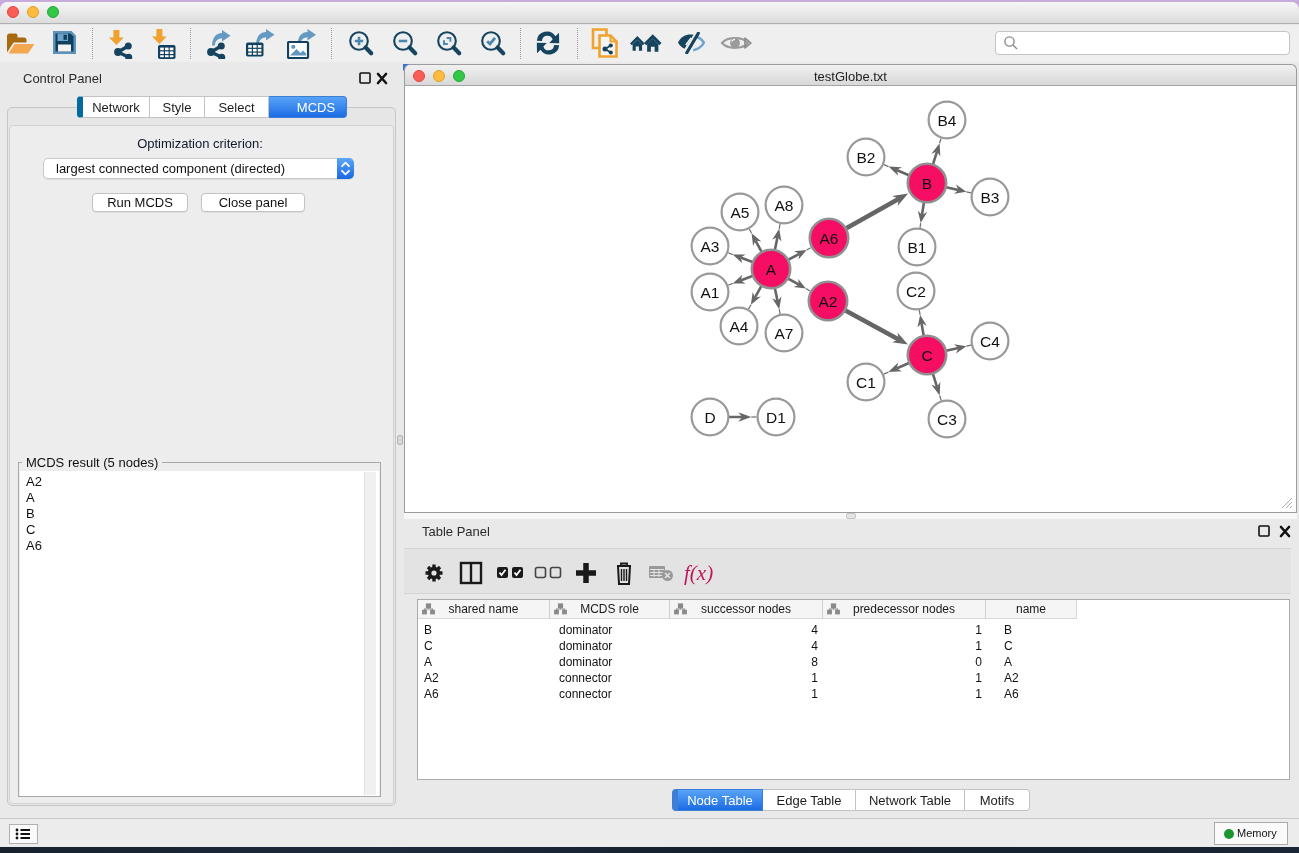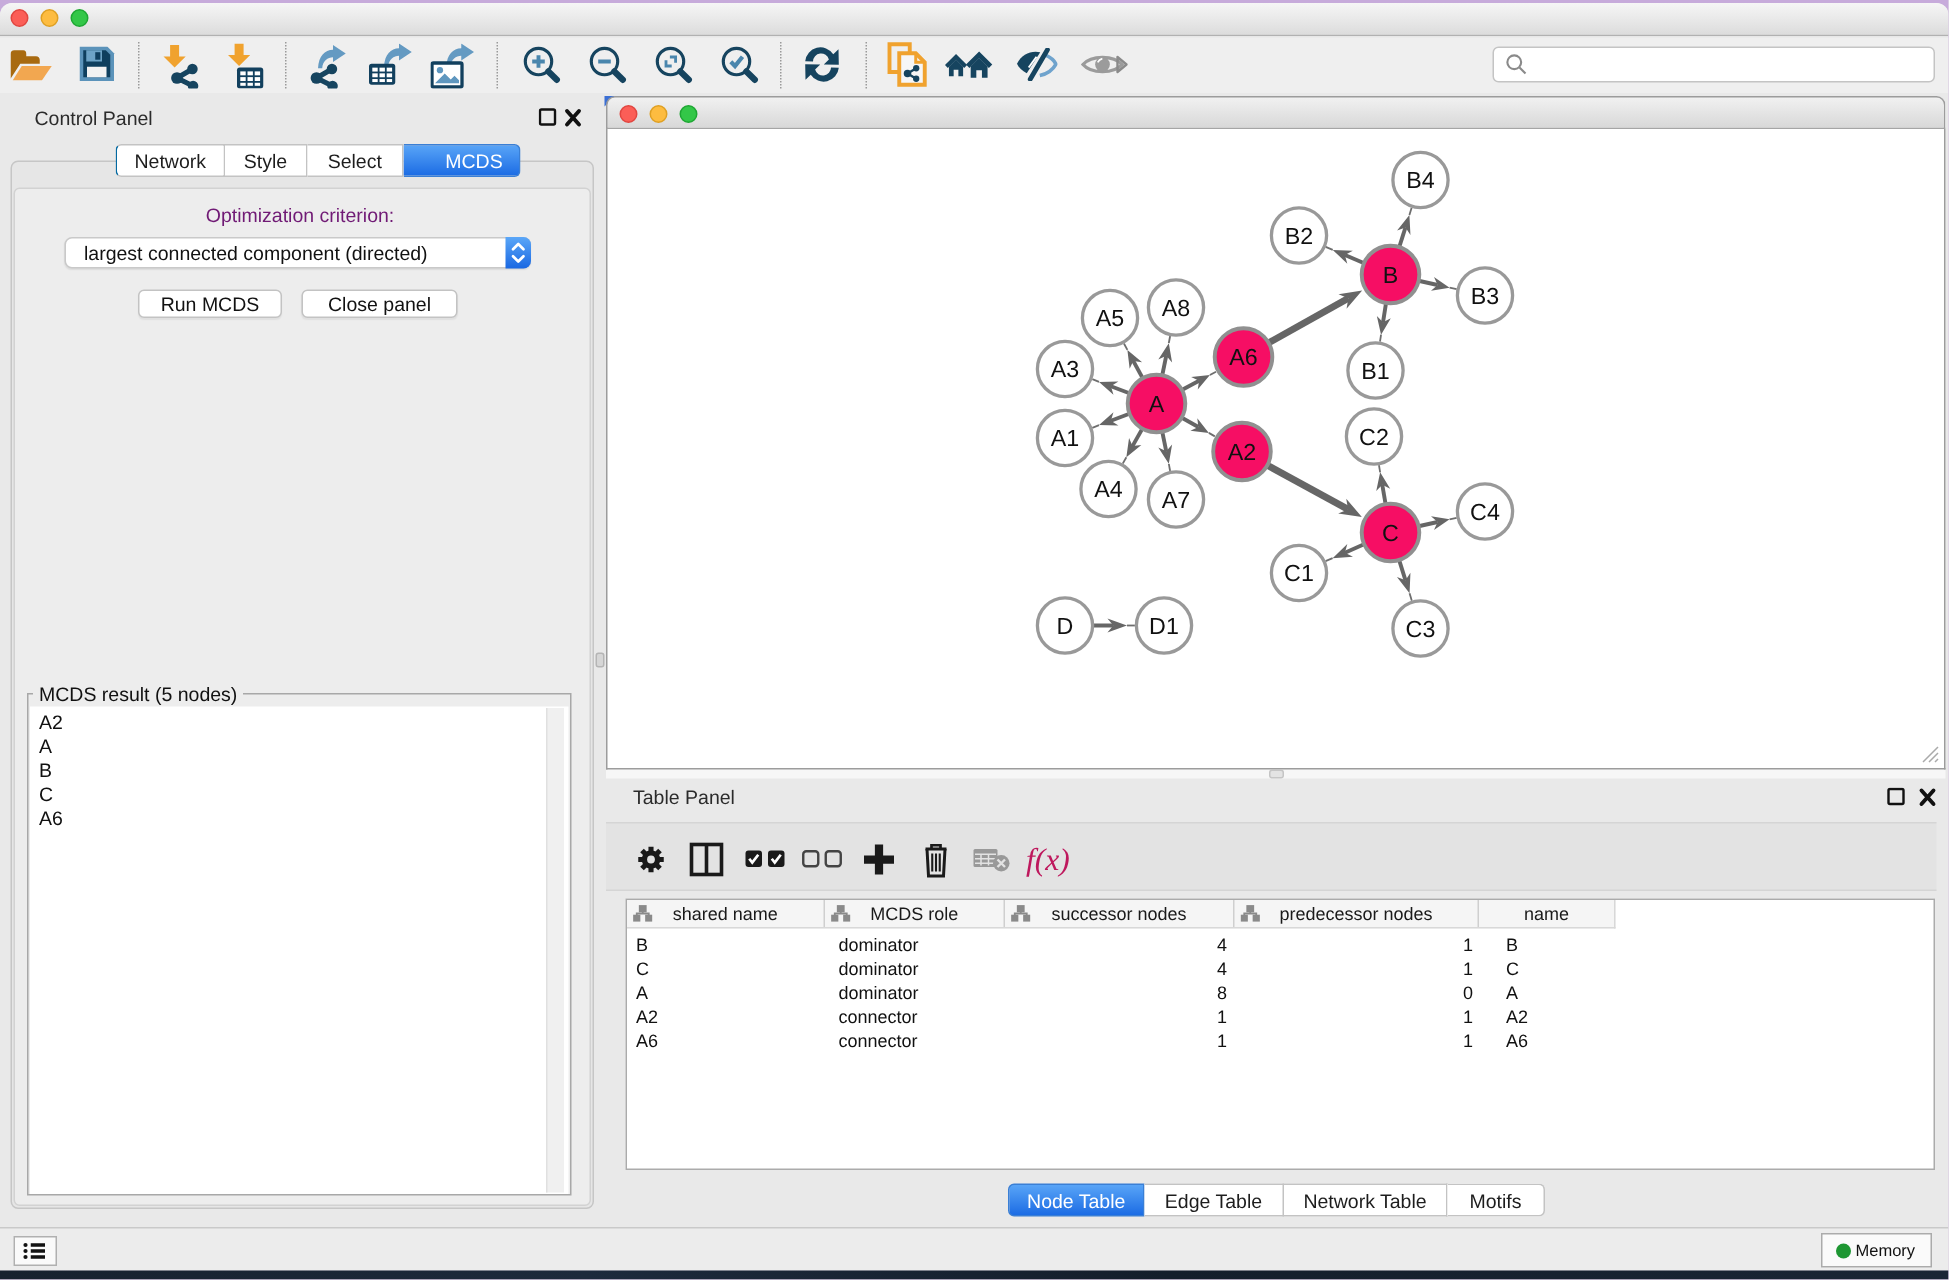--- a/index.html
+++ b/index.html
@@ -12,24 +12,24 @@
 #title { width:100%; text-align:center; top:4px; font-size:13px; color:#404040; }
 #toolbar { left:0; top:25px; width:1299px; height:37px; background:#efefef; }
 .tsep { top:3px; width:0; height:31px; border-left:1px dotted #9a9a9a; }
 #dock { left:0; top:62px; width:1299px; height:785px; background:#e9e9e9; }
 #botstrip { left:0; top:847px; width:1299px; height:6px; background:linear-gradient(90deg,#17212e,#1d2a3c 30%,#141e2b 60%,#1a2535); }
 #cpheader { left:23px; top:71px; font-size:13px; color:#2b2b2b; }
 #cppanel { left:7px; top:107px; width:389px; height:699px; border:1px solid #c6c6c6; border-radius:5px; background:#e6e6e6; }
 #cpinner { left:9px; top:125px; width:385px; height:679px; border:1px solid #d2d2d2; border-radius:4px; background:#ededed; }
 .tabrow { display:flex; }
 .seg { height:22px; font-size:13px; color:#1d1d1d; background:#fff; border:1px solid #c3c3c3; border-left:none; display:flex; align-items:center; justify-content:center; }
-.seg.first { border-left:1px solid #0369a1; border-radius:4px 0 0 4px; }
+.seg.first { border-left:6px solid #0369a1; border-radius:4px 0 0 4px; }
 .seg.last { border-radius:0 4px 4px 0; }
 .seg.sel { background:linear-gradient(#58a4f7,#1c6ce4); color:#fff; border-color:#3a7fd5; }
-#optlabel { left:2px; top:136px; width:396px; text-align:center; font-size:13px; color:#701a75; }
+#optlabel { left:2px; top:136px; width:396px; text-align:center; font-size:13px; color:#0f172a; }
 #combo { left:43px; top:158px; width:311px; height:21px; background:#fff; border:1px solid #c9c9c9; border-radius:5px; font-size:13px; color:#111; line-height:19px; padding-left:12px; box-shadow:0 1px 1px rgba(0,0,0,0.08); }
 #combobtn { right:-1px; top:-1px; width:17px; height:21px; background:linear-gradient(#5ba7f8,#1a68e2); border-radius:0 5px 5px 0; }
 .btn { height:19px; background:#fff; border:1px solid #c3c3c3; border-radius:4px; font-size:13px; color:#111; text-align:center; line-height:17px; box-shadow:0 1px 1px rgba(0,0,0,0.06); }
 #groupbox { left:18px; top:462px; width:363px; height:335px; border:1px solid #a8a8a8;padding-left:31px; }
 #grouplegend { left:3px; top:-8px; background:#ededed; padding:0 4px; font-size:13px; color:#111; }
 #mcdslist { left:1px; top:8px; width:359px; height:325px; background:#fff; font-size:13px; color:#111; padding:3px 0 0 6px; line-height:16px; }
 #mcdsscroll { right:3px; top:1px; width:12px; height:323px; background:#f0f0f0; border-left:1px solid #e0e0e0; }
 #netwin { left:404px; top:64px; width:893px; height:449px; }
 #nettitle { left:0; top:0; width:893px; height:22px; background:linear-gradient(#f1f1f1,#d8d8d8); border:1px solid #9c9c9c; border-bottom:1px solid #a5a5a5; border-radius:6px 6px 0 0; }
 .ntl { width:12px; height:12px; border-radius:50%; top:5px; }
@@ -240,20 +240,21 @@
 </div>
 <div class="abs" style="left:397px;top:435px;width:6px;height:10px;background:#d6d6d6;border:1px solid #b5b5b5;border-radius:2px;"></div>
 <div class="abs" style="left:404px;top:513px;width:893px;height:6px;background:#f7f7f7;"></div>
 <div class="abs" style="left:846px;top:513px;width:10px;height:6px;background:#e3e3e3;border:1px solid #c5c5c5;border-radius:2px;"></div>
 <div class="abs" id="netwin">
   <div class="abs" style="left:-1px;top:0;width:0;height:0;border-top:7px solid #3b6fd4;border-right:7px solid transparent;"></div>
   <div class="abs" id="nettitle">
     <div class="abs ntl" style="left:8px;background:#fb5e57;border:1px solid #e14640;"></div>
     <div class="abs ntl" style="left:28px;background:#fdbc40;border:1px solid #dfa023;"></div>
     <div class="abs ntl" style="left:48px;background:#33c748;border:1px solid #1ea733;"></div>
+    <div class="abs" style="width:100%;text-align:center;top:4px;font-size:13px;color:#222;">testGlobe.txt</div>
   </div>
   <div class="abs" id="netcontent">
     <svg class="abs" style="left:0;top:0" width="891" height="424" viewBox="0 0 891 424" font-family="Liberation Sans, sans-serif">
         <line x1="366.0" y1="183.0" x2="350.5" y2="154.6" stroke="#666" stroke-width="2.6"></line>
         <polygon points="346.6,147.3 356.4,155.5 350.5,154.6 348.1,159.9" fill="#666"></polygon>
         <line x1="346.6" y1="147.3" x2="344.3" y2="143.0" stroke="#6e6e6e" stroke-width="1.2"></line>
         <line x1="366.0" y1="183.0" x2="372.5" y2="151.1" stroke="#666" stroke-width="2.6"></line>
         <polygon points="374.2,142.8 376.4,155.6 372.5,151.1 367.2,153.7" fill="#666"></polygon>
         <line x1="374.2" y1="142.8" x2="375.1" y2="138.0" stroke="#6e6e6e" stroke-width="1.2"></line>
         <line x1="366.0" y1="183.0" x2="335.6" y2="171.5" stroke="#666" stroke-width="2.6"></line>

